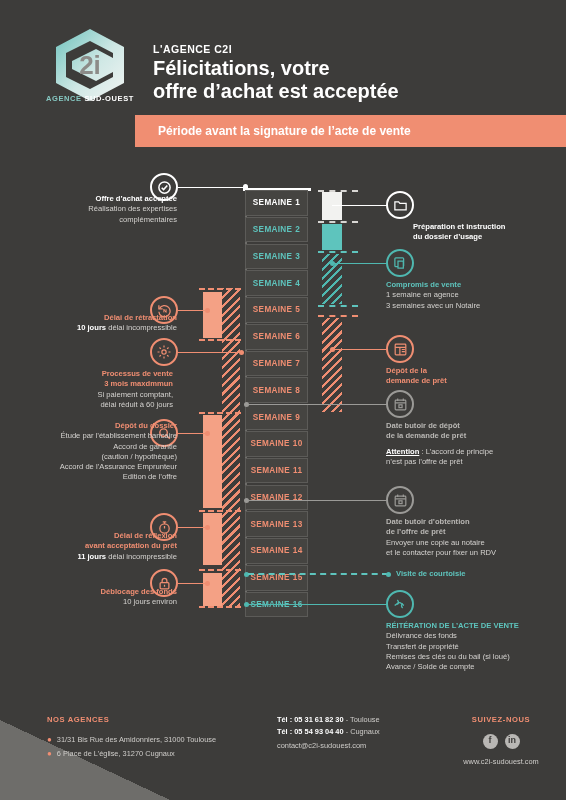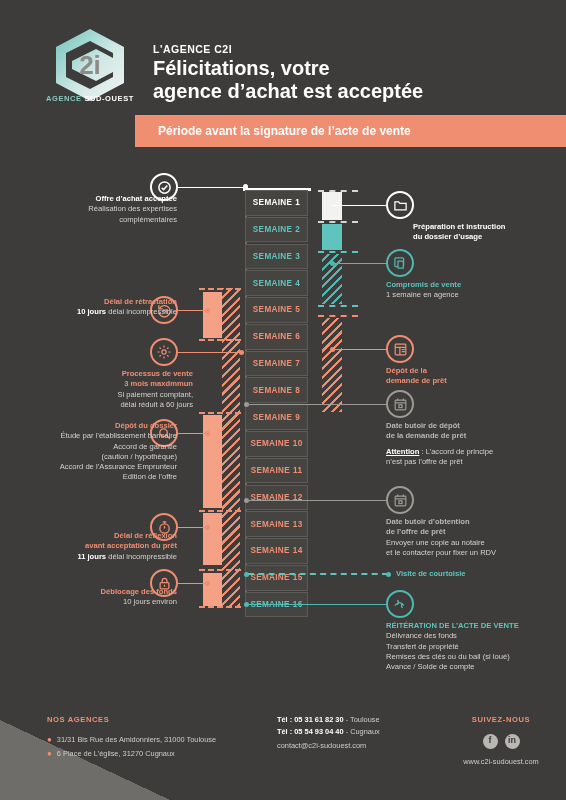--- a/index.html
+++ b/index.html
@@ -119,21 +119,21 @@
                  M38 13 L61 25 L61 30 L44 21 L20 33 L20 41 L44 53 L61 44 L61 49 L38 61 L14 49 L14 25 Z" fill="url(#lg)" fill-rule="evenodd"></path>
         <text x="38" y="46" font-family="Liberation Sans, sans-serif" font-size="26" font-weight="bold" fill="#8c8b88" text-anchor="middle">2i</text>
       </svg>
       <div class="logo-cap">
         <span class="a">AGENCE </span><span class="b">SUD-OUEST</span>
       </div>
     </div>
     <div class="eyebrow">L'AGENCE C2I</div>
     <div class="htitle">
       <span>Félicitations, votre</span><br>
-      <span>agence d’achat est acceptée</span>
+      <span>offre d’achat est acceptée</span>
     </div>
     <div class="banner">
       <span>Période avant la signature de l’acte de vente</span>
     </div>
   </div>
 
   <div class="spine-top"></div>
   <div class="spine"></div>
   <div class="weeks" id="weeks">
       <div class="week w-white">
@@ -267,26 +267,26 @@
         <path d="M12 14v3.2"></path>
     </svg>
   </div>
 
   <div class="tb r" style="left:10px; top:194px; width:167px;">
     <span class="hd white">Offre d’achat acceptée</span>
     <span class="sub">Réalisation des expertises</span>
     <span class="sub">complémentaires</span>
   </div>
 
-  <div class="tb r" style="left:10px; top:297px; width:167px;">
+  <div class="tb r" style="left:10px; top:313px; width:167px;">
     <span class="hd coral">Délai de rétractation</span>
     <span class="sub"><span class="b">10 jours </span><span>délai incompressible</span></span>
   </div>
 
-  <div class="tb r" style="left:26px; top:369px; width:167px;">
+  <div class="tb r" style="left:6px; top:369px; width:167px;">
     <span class="hd coral">Processus de vente</span>
     <span class="hd coral">3 mois maxdmmun</span>
     <span class="sub">Si paiement comptant,</span>
     <span class="sub">délai réduit à 60 jours</span>
   </div>
 
   <div class="tb r" style="left:10px; top:421px; width:167px;">
     <span class="hd coral">Dépôt du dossier</span>
     <span class="sub">Étude par l’établissement bancaire</span>
     <span class="sub">Accord de garantie</span>
@@ -376,20 +376,21 @@
   </div>
 
   <div class="tb" style="left:386px; top:222px; width:176px;margin-left:27px;">
     <span class="hd white">Préparation et instruction</span>
     <span class="hd white">du dossier d’usage</span>
   </div>
 
   <div class="tb" style="left:386px; top:280px; width:176px;">
     <span class="hd teal">Compromis de vente</span>
     <span class="sub">1 semaine en agence</span>
+    <span class="sub">3 semaines avec un Notaire</span>
   </div>
 
   <div class="tb" style="left:386px; top:366px; width:176px;">
     <span class="hd coral">Dépôt de la</span>
     <span class="hd coral">demande de prêt</span>
   </div>
 
   <div class="tb" style="left:386px; top:421px; width:176px;">
     <span class="hd gray">Date butoir de dépôt</span>
     <span class="hd gray">de la demande de prêt</span>

